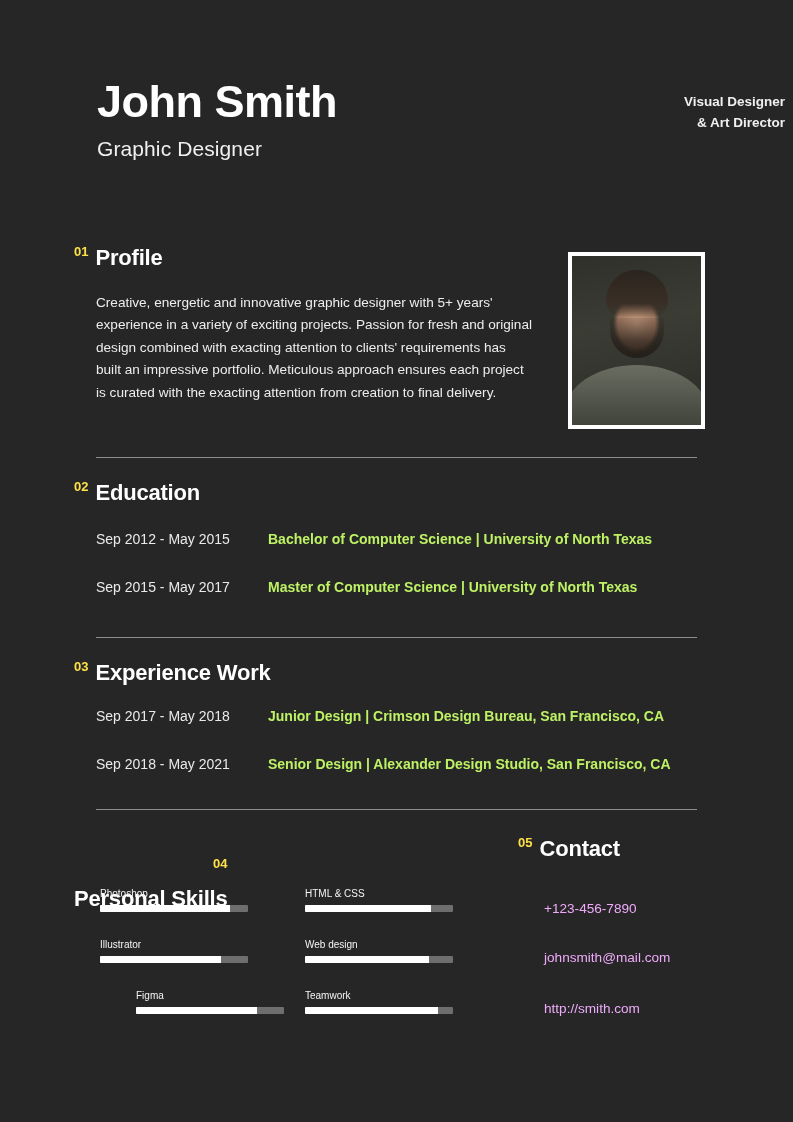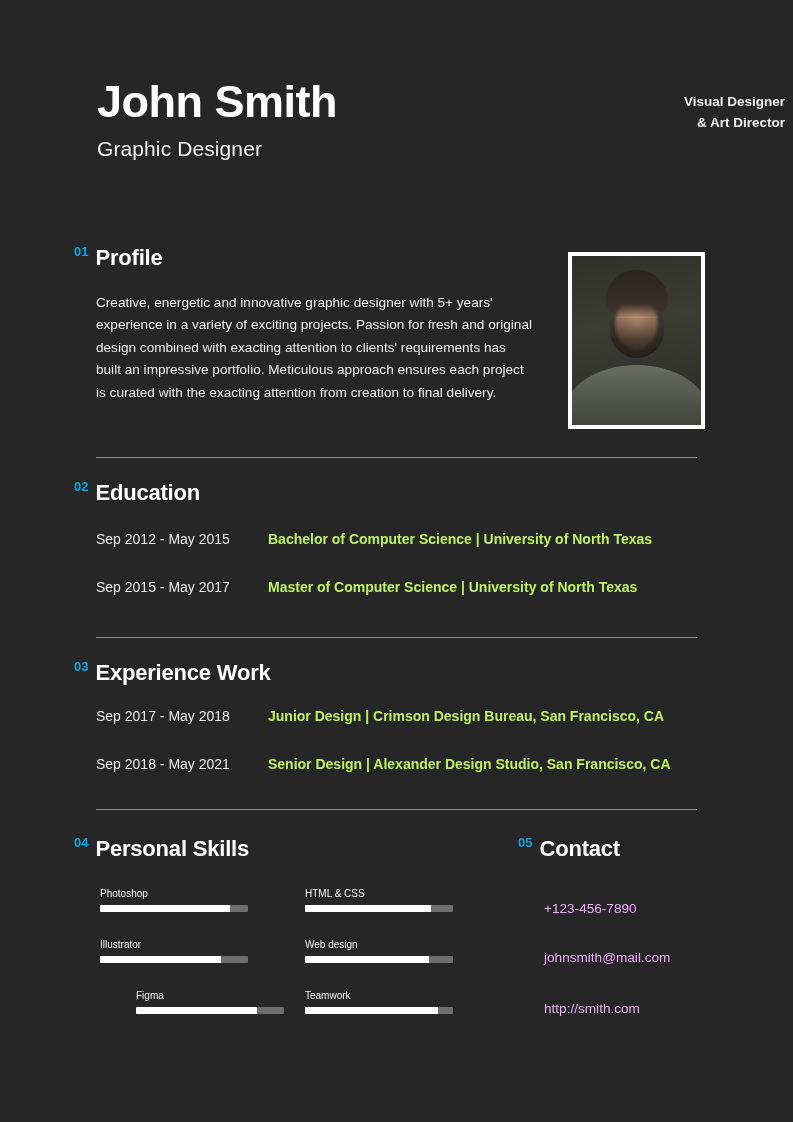--- a/index.html
+++ b/index.html
@@ -59,21 +59,21 @@
   
   .section-head {
     position: absolute;
     display: flex;
     align-items: flex-end;
     gap: 7px;
   }
   .sec-num {
     font-size: 13px;
     font-weight: bold;
-    color: #0ea5e9;
+    color: #fde047;
     position: relative;
     top: -10px;
   }
   .sec-title {
     font-size: 22px;
     font-weight: bold;
     color: #ffffff;
     letter-spacing: -0.2px;
     line-height: 1;
   }
@@ -171,21 +171,21 @@
     color: #bef264;
     white-space: nowrap;
     text-align: right;
   }
   #edu-0 { left: 96px; top: 531px; }
   #edu-1 { left: 96px; top: 579px; }
   #exp-0 { left: 96px; top: 708px; }
   #exp-1 { left: 96px; top: 756px; }
 
   
-  #head-skills { left: 74px; top: 838px; }
+  #head-skills { left: 74px; top: 866px; flex-direction: column; }
   #head-contact { left: 518px; top: 838px; }
 
   .skill {
     position: absolute;
     width: 148px;
   }
   .skill-name {
     font-size: 10px;
     color: #f4f4f4;
     margin-bottom: 6px;

